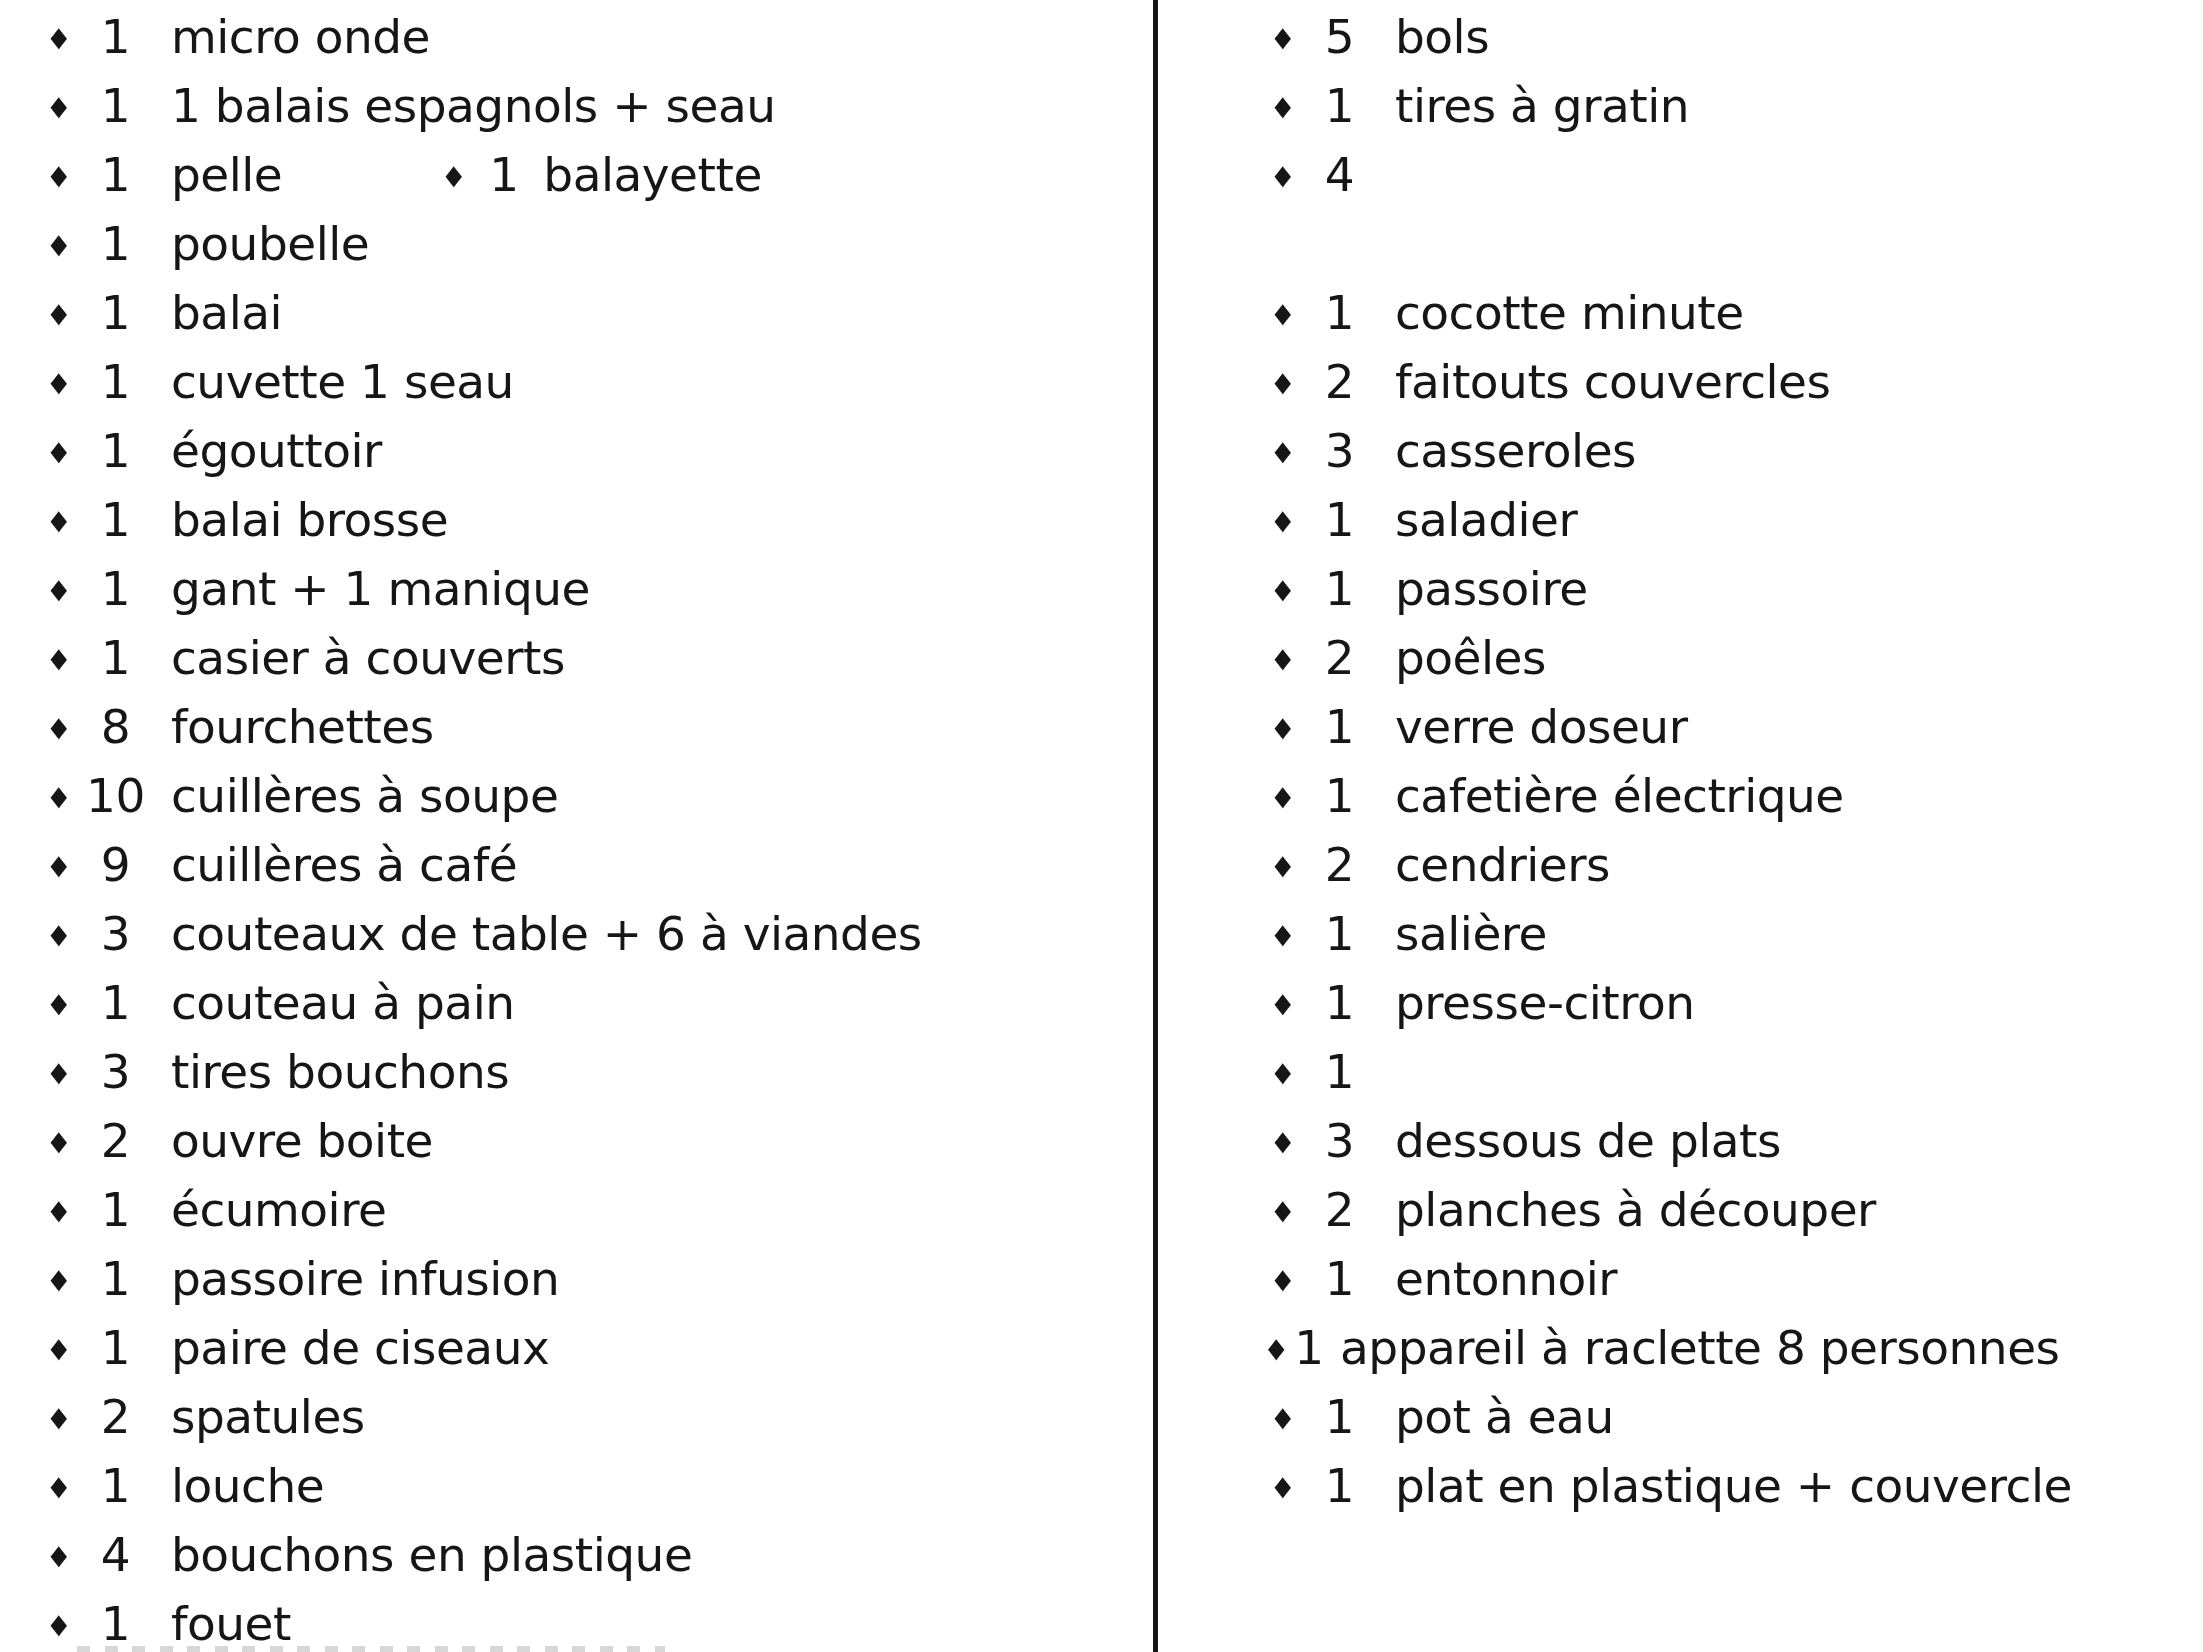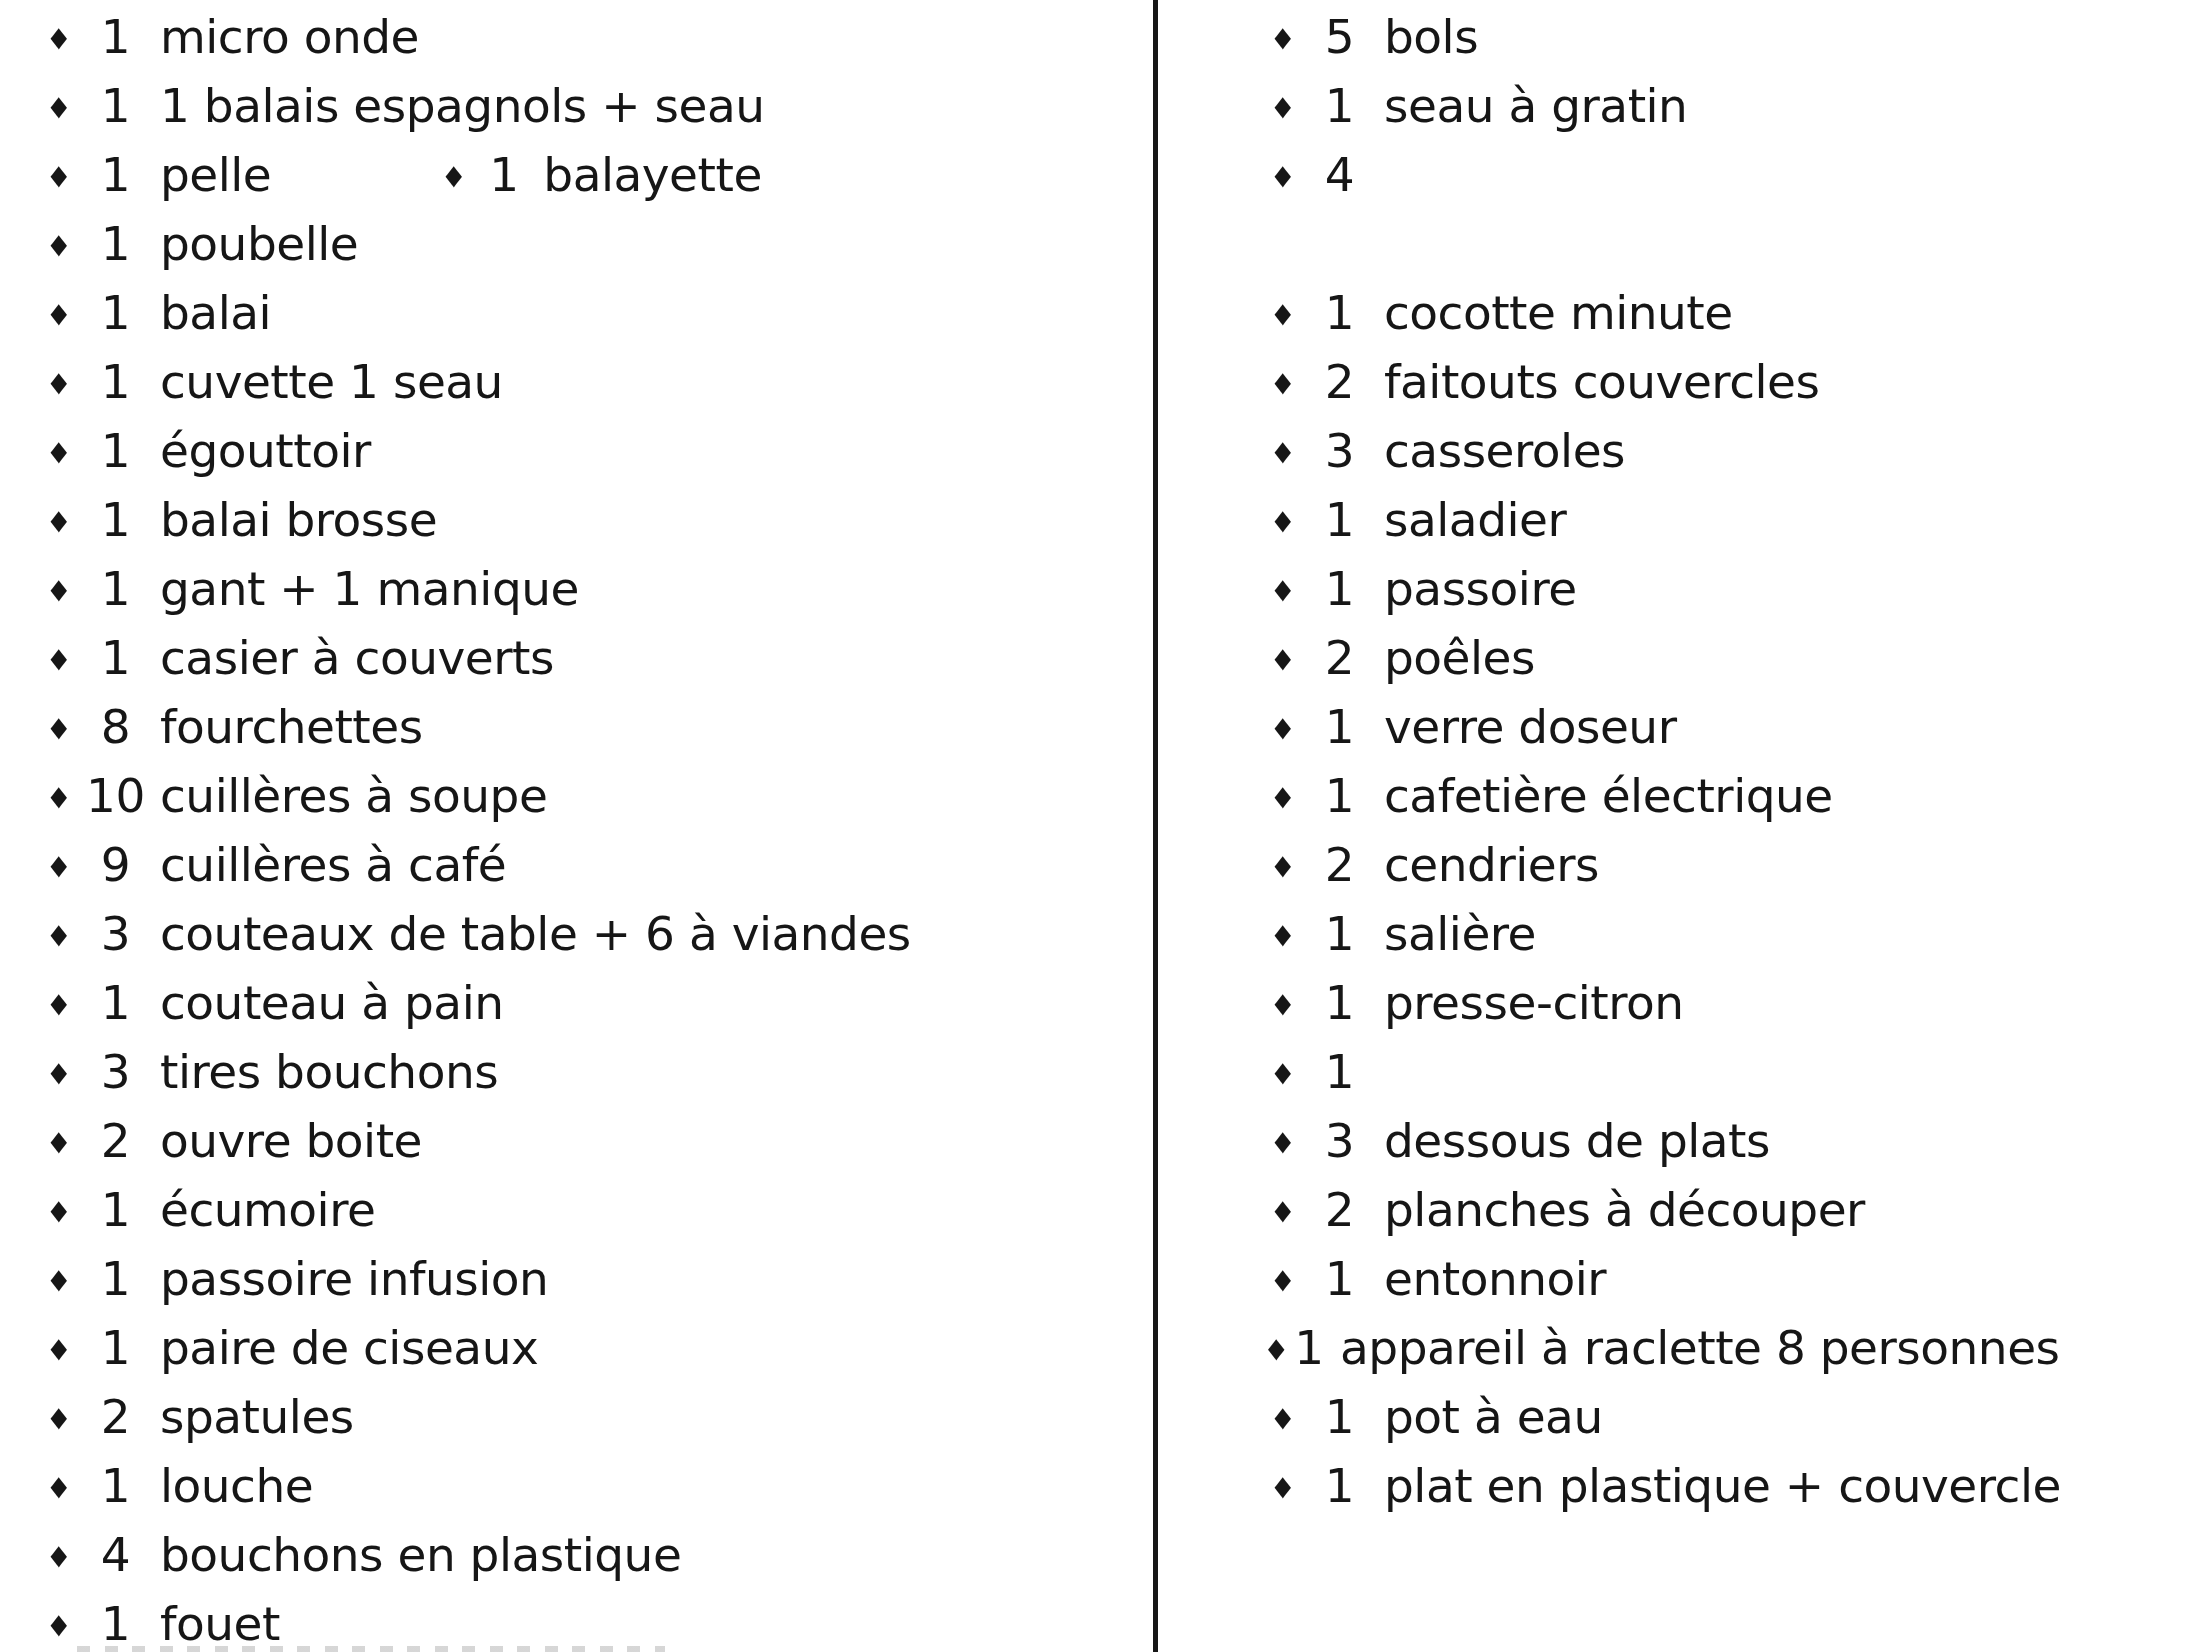--- a/index.html
+++ b/index.html
@@ -38,21 +38,21 @@
     font-size: 27.5px;
     line-height: 1;
     transform: scaleX(0.78);
     flex: 0 0 auto;
   }
   .qty {
     width: 77px;
     text-align: center;
     flex: 0 0 auto;
   }
-  .label { margin-left: 6px; }
+  .label { margin-left: 17px; }
   
   .extra {
     position: absolute;
     left: 395px;
     top: 0;
     height: 69px;
     display: flex;
     align-items: center;
   }
   .extra .qty { width: 64px; }
@@ -269,21 +269,21 @@
       <div class="row">
         <span class="bullet">◆</span>
         <span class="qty">5</span>
         <span class="label">bols</span>
 
       </div>
 
       <div class="row">
         <span class="bullet">◆</span>
         <span class="qty">1</span>
-        <span class="label">seau à gratin</span>
+        <span class="label">tires à gratin</span>
 
       </div>
 
       <div class="row">
         <span class="bullet">◆</span>
         <span class="qty">4</span>
 
       </div>
 
       <div class="row"></div>

